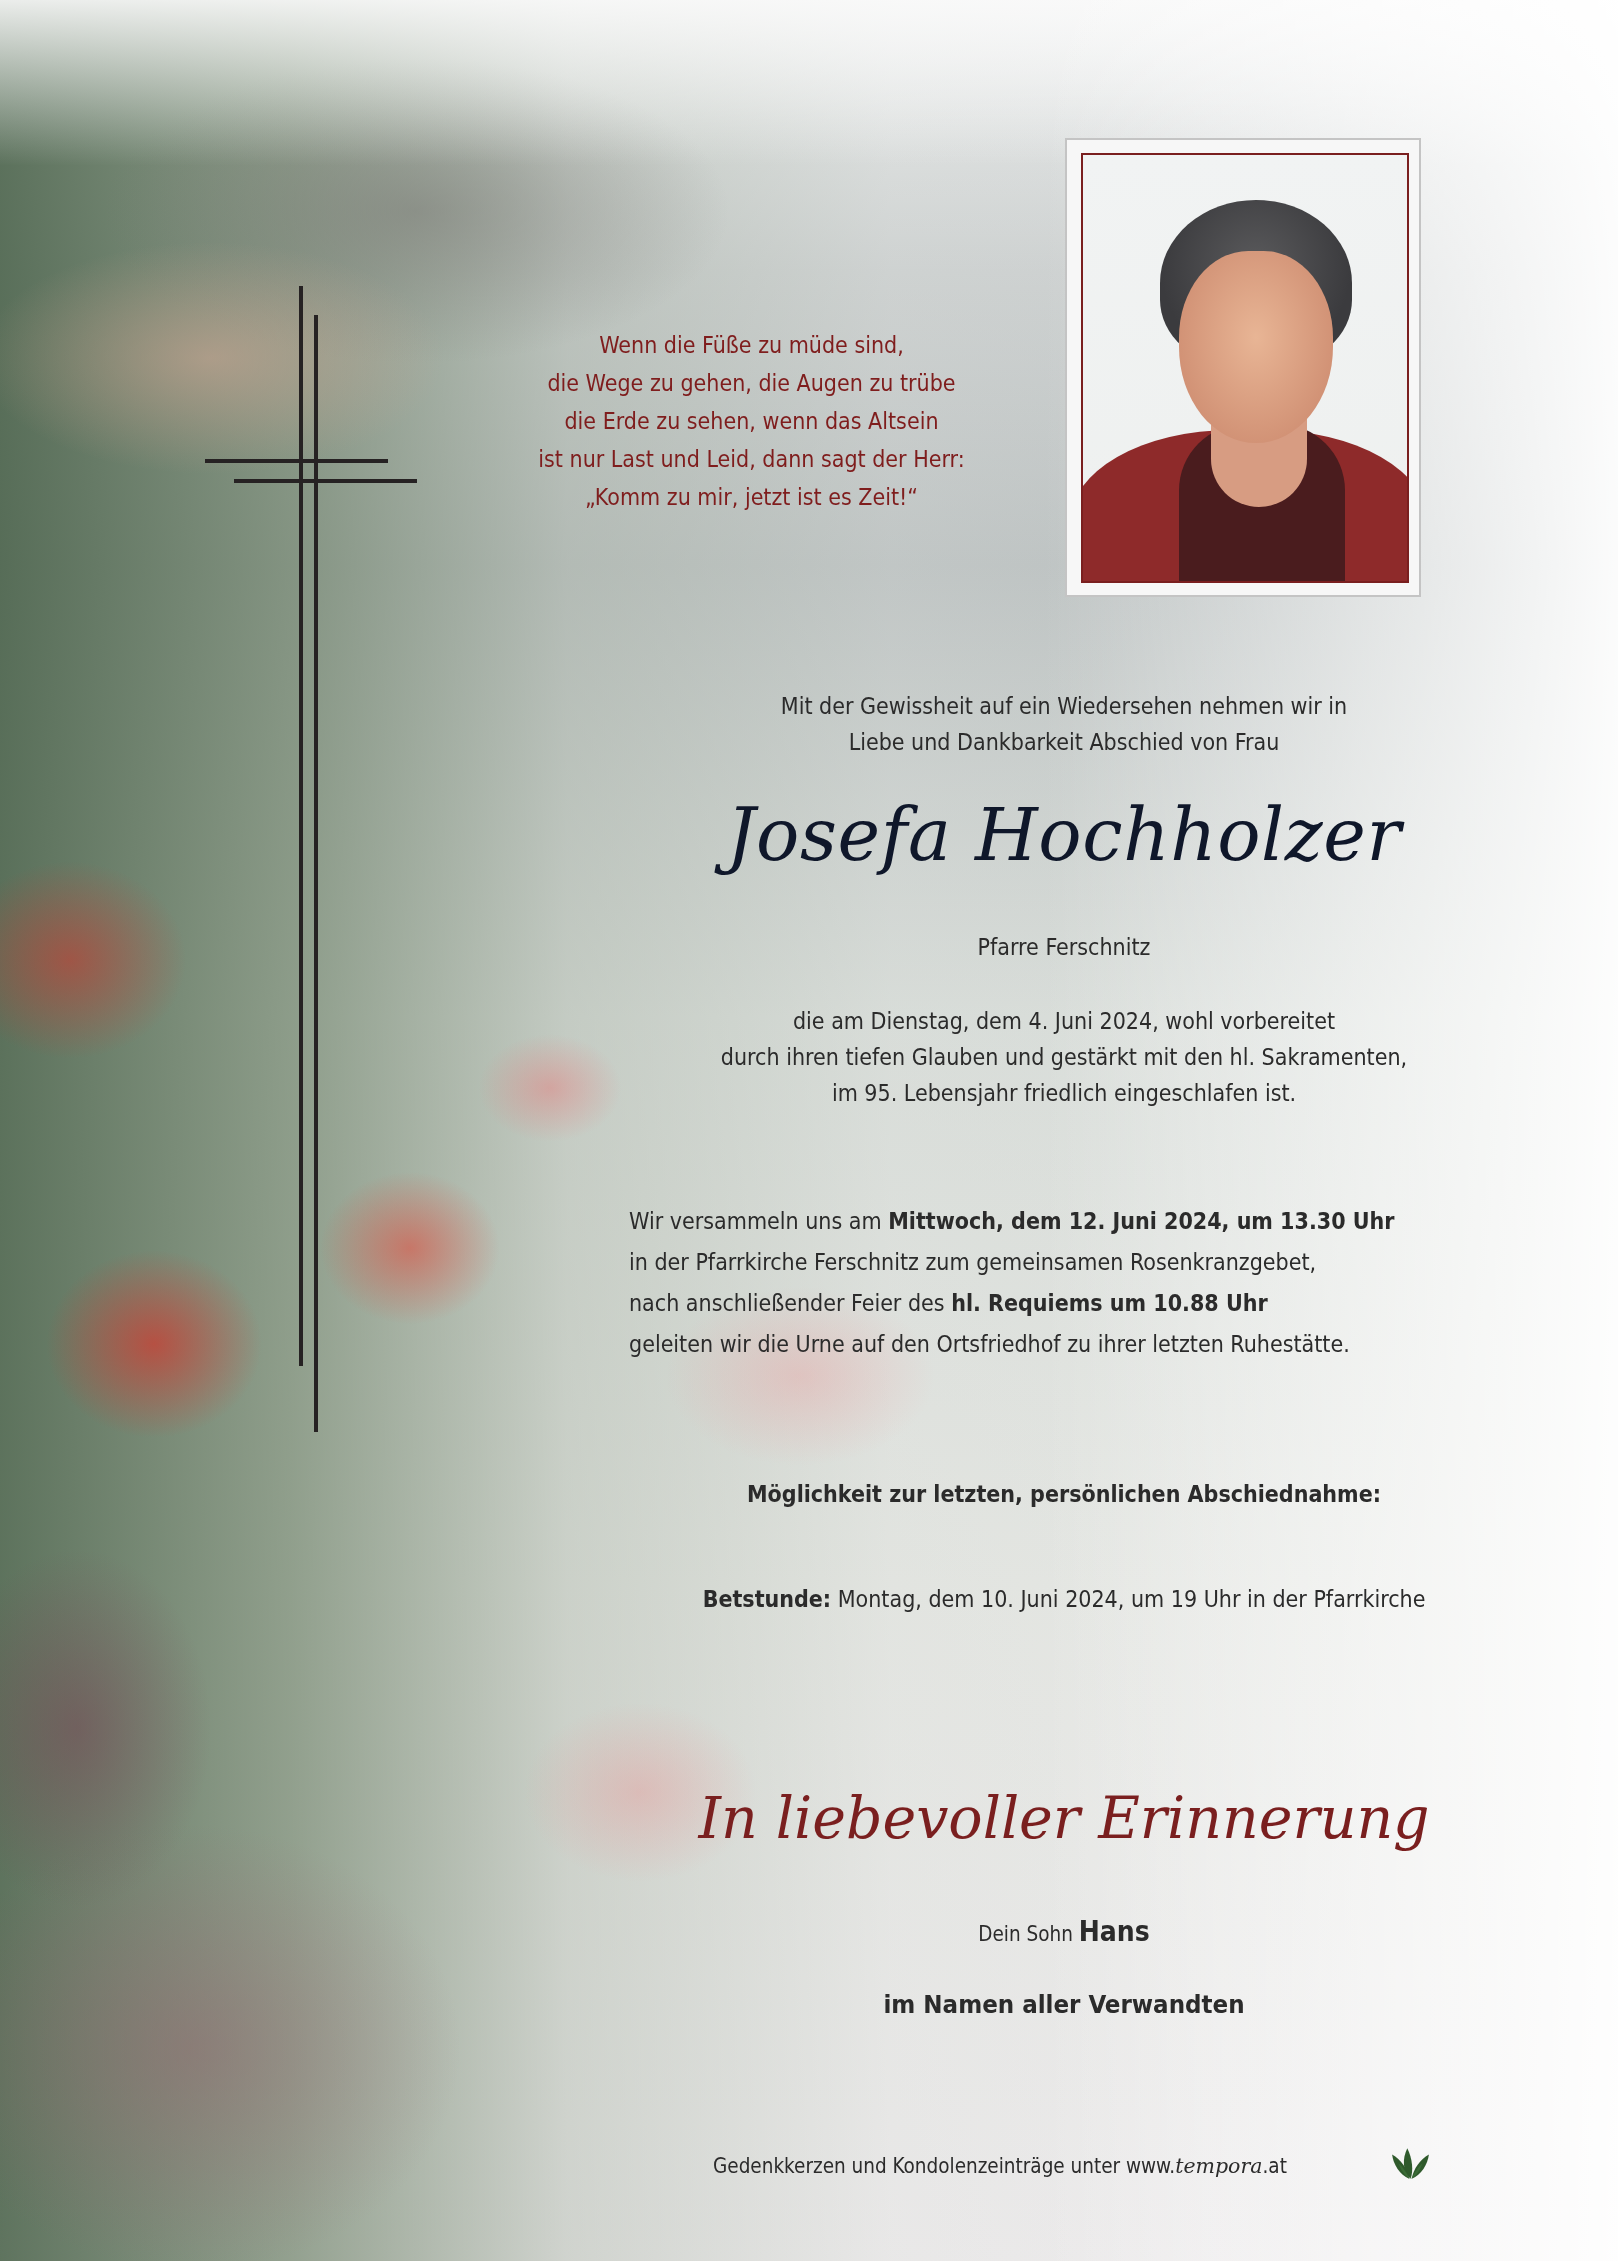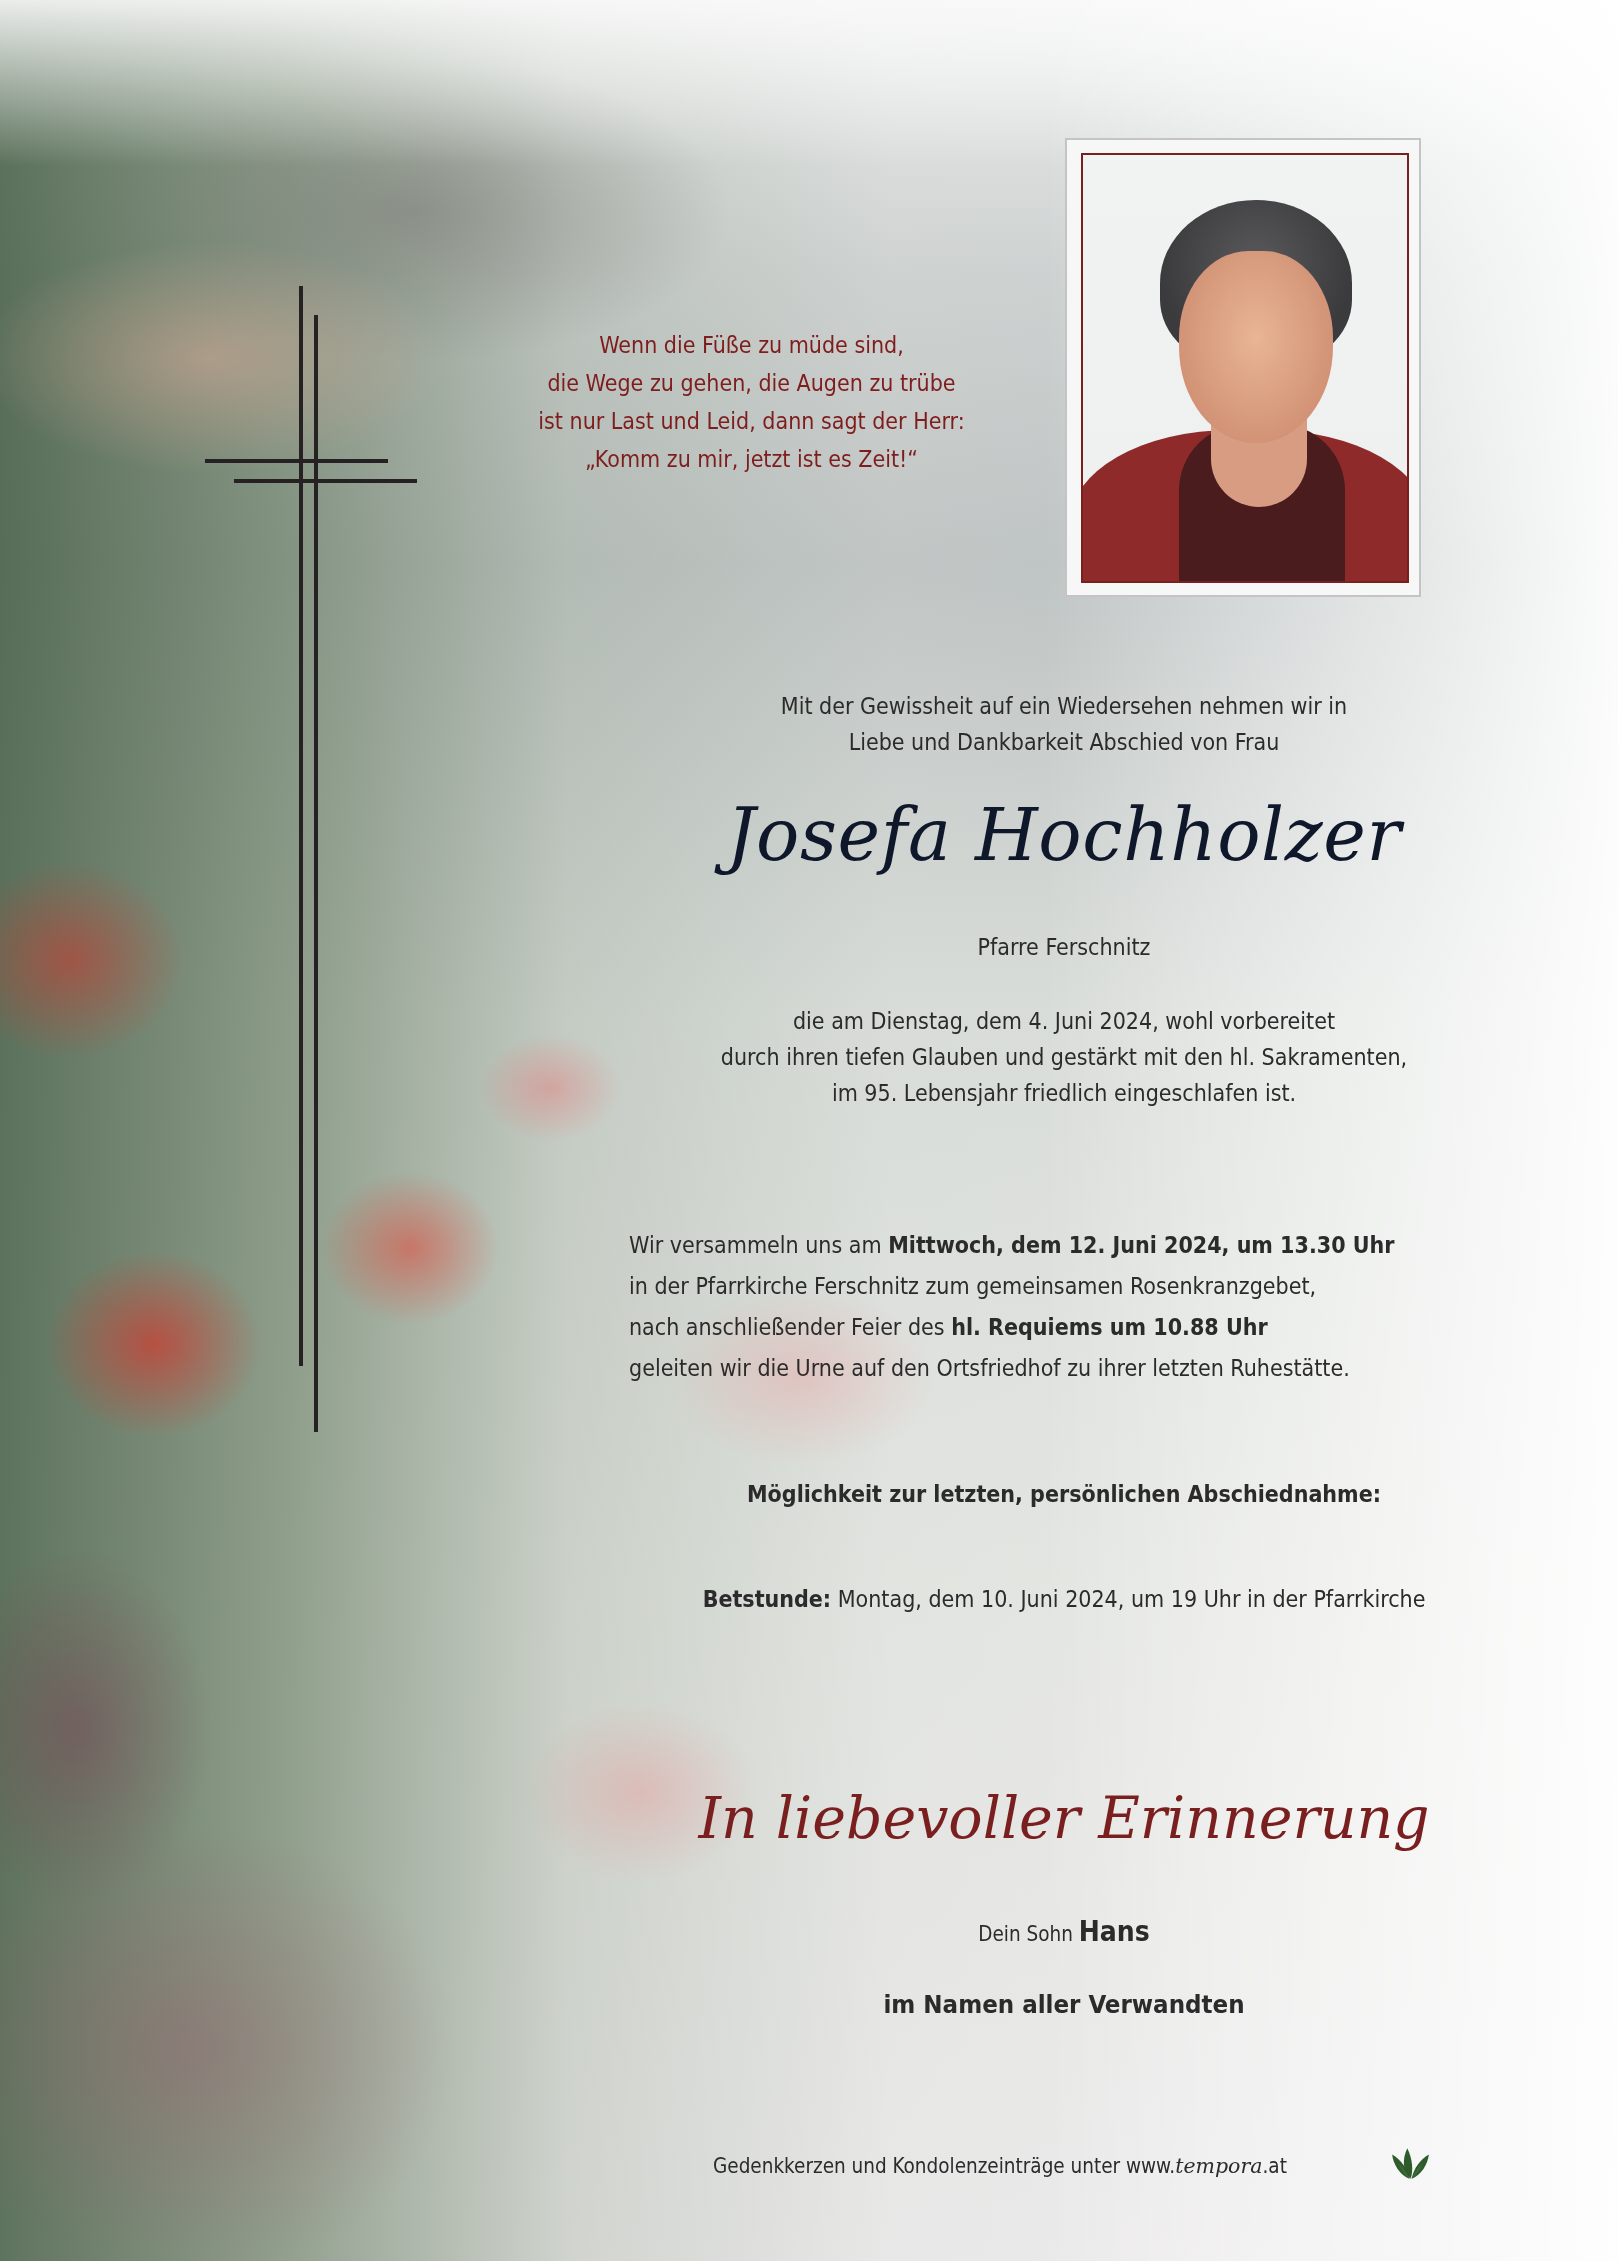--- a/index.html
+++ b/index.html
@@ -71,21 +71,21 @@
     font-family: "DejaVu Sans Condensed", "DejaVu Sans", sans-serif; }
   .intro { left: 680px; width: 768px; top: 688px; font-size: 23px; line-height: 36px; }
   .name {
     left: 680px; width: 768px; top: 793px; font-size: 72px; color: #0f172a;
     font-family: "DejaVu Serif", serif; font-style: italic; letter-spacing: 0.6px;
   }
   .parish { left: 680px; width: 768px; top: 934px; font-size: 23px; }
   .death { left: 648px; width: 832px; top: 1003px; font-size: 23px; line-height: 36px; }
   .ceremony {
     position: absolute; left: 629px; top: 1201px; font-size: 23px; line-height: 41px;
-    white-space: nowrap; font-family: "DejaVu Sans Condensed", "DejaVu Sans", sans-serif; margin-top: 24px;
+    white-space: nowrap; font-family: "DejaVu Sans Condensed", "DejaVu Sans", sans-serif;
   }
   b, .b { font-weight: bold; }
   .farewell { left: 648px; width: 832px; top: 1474px; font-size: 23px; line-height: 40px; }
   .prayer { left: 616px; width: 896px; top: 1586px; font-size: 23px; }
   .memory {
     left: 680px; width: 768px; top: 1785px; font-size: 57px; color: #7a1f1f;
     font-family: "DejaVu Serif", serif; font-style: italic; text-align: center;
   }
   .son { left: 808px; width: 512px; top: 1915px; font-size: 20.5px; }
   .son .b { font-size: 28px; }
@@ -105,20 +105,21 @@
 <div>
   <div class="cross-line" style="left:299px; top:286px; width:3.8px; height:1080px;"></div>
   <div class="cross-line" style="left:314px; top:315px; width:3.8px; height:1117px;"></div>
   <div class="cross-line" style="left:205px; top:459px; width:183px; height:3.8px;"></div>
   <div class="cross-line" style="left:234px; top:479px; width:183px; height:3.8px;"></div>
 </div>
 
 <div class="poem">
   <div>Wenn die Füße zu müde sind,</div>
   <div>die Wege zu gehen, die Augen zu trübe</div>
+  <div>die Erde zu sehen, wenn das Altsein</div>
   <div>ist nur Last und Leid, dann sagt der Herr:</div>
   <div>„Komm zu mir, jetzt ist es Zeit!“</div>
 </div>
 
 <div class="photo-frame">
   <div class="photo-inner">
     <div class="sweater"></div>
     <div class="collar"></div>
     <div class="neck"></div>
     <div class="hair"></div>

